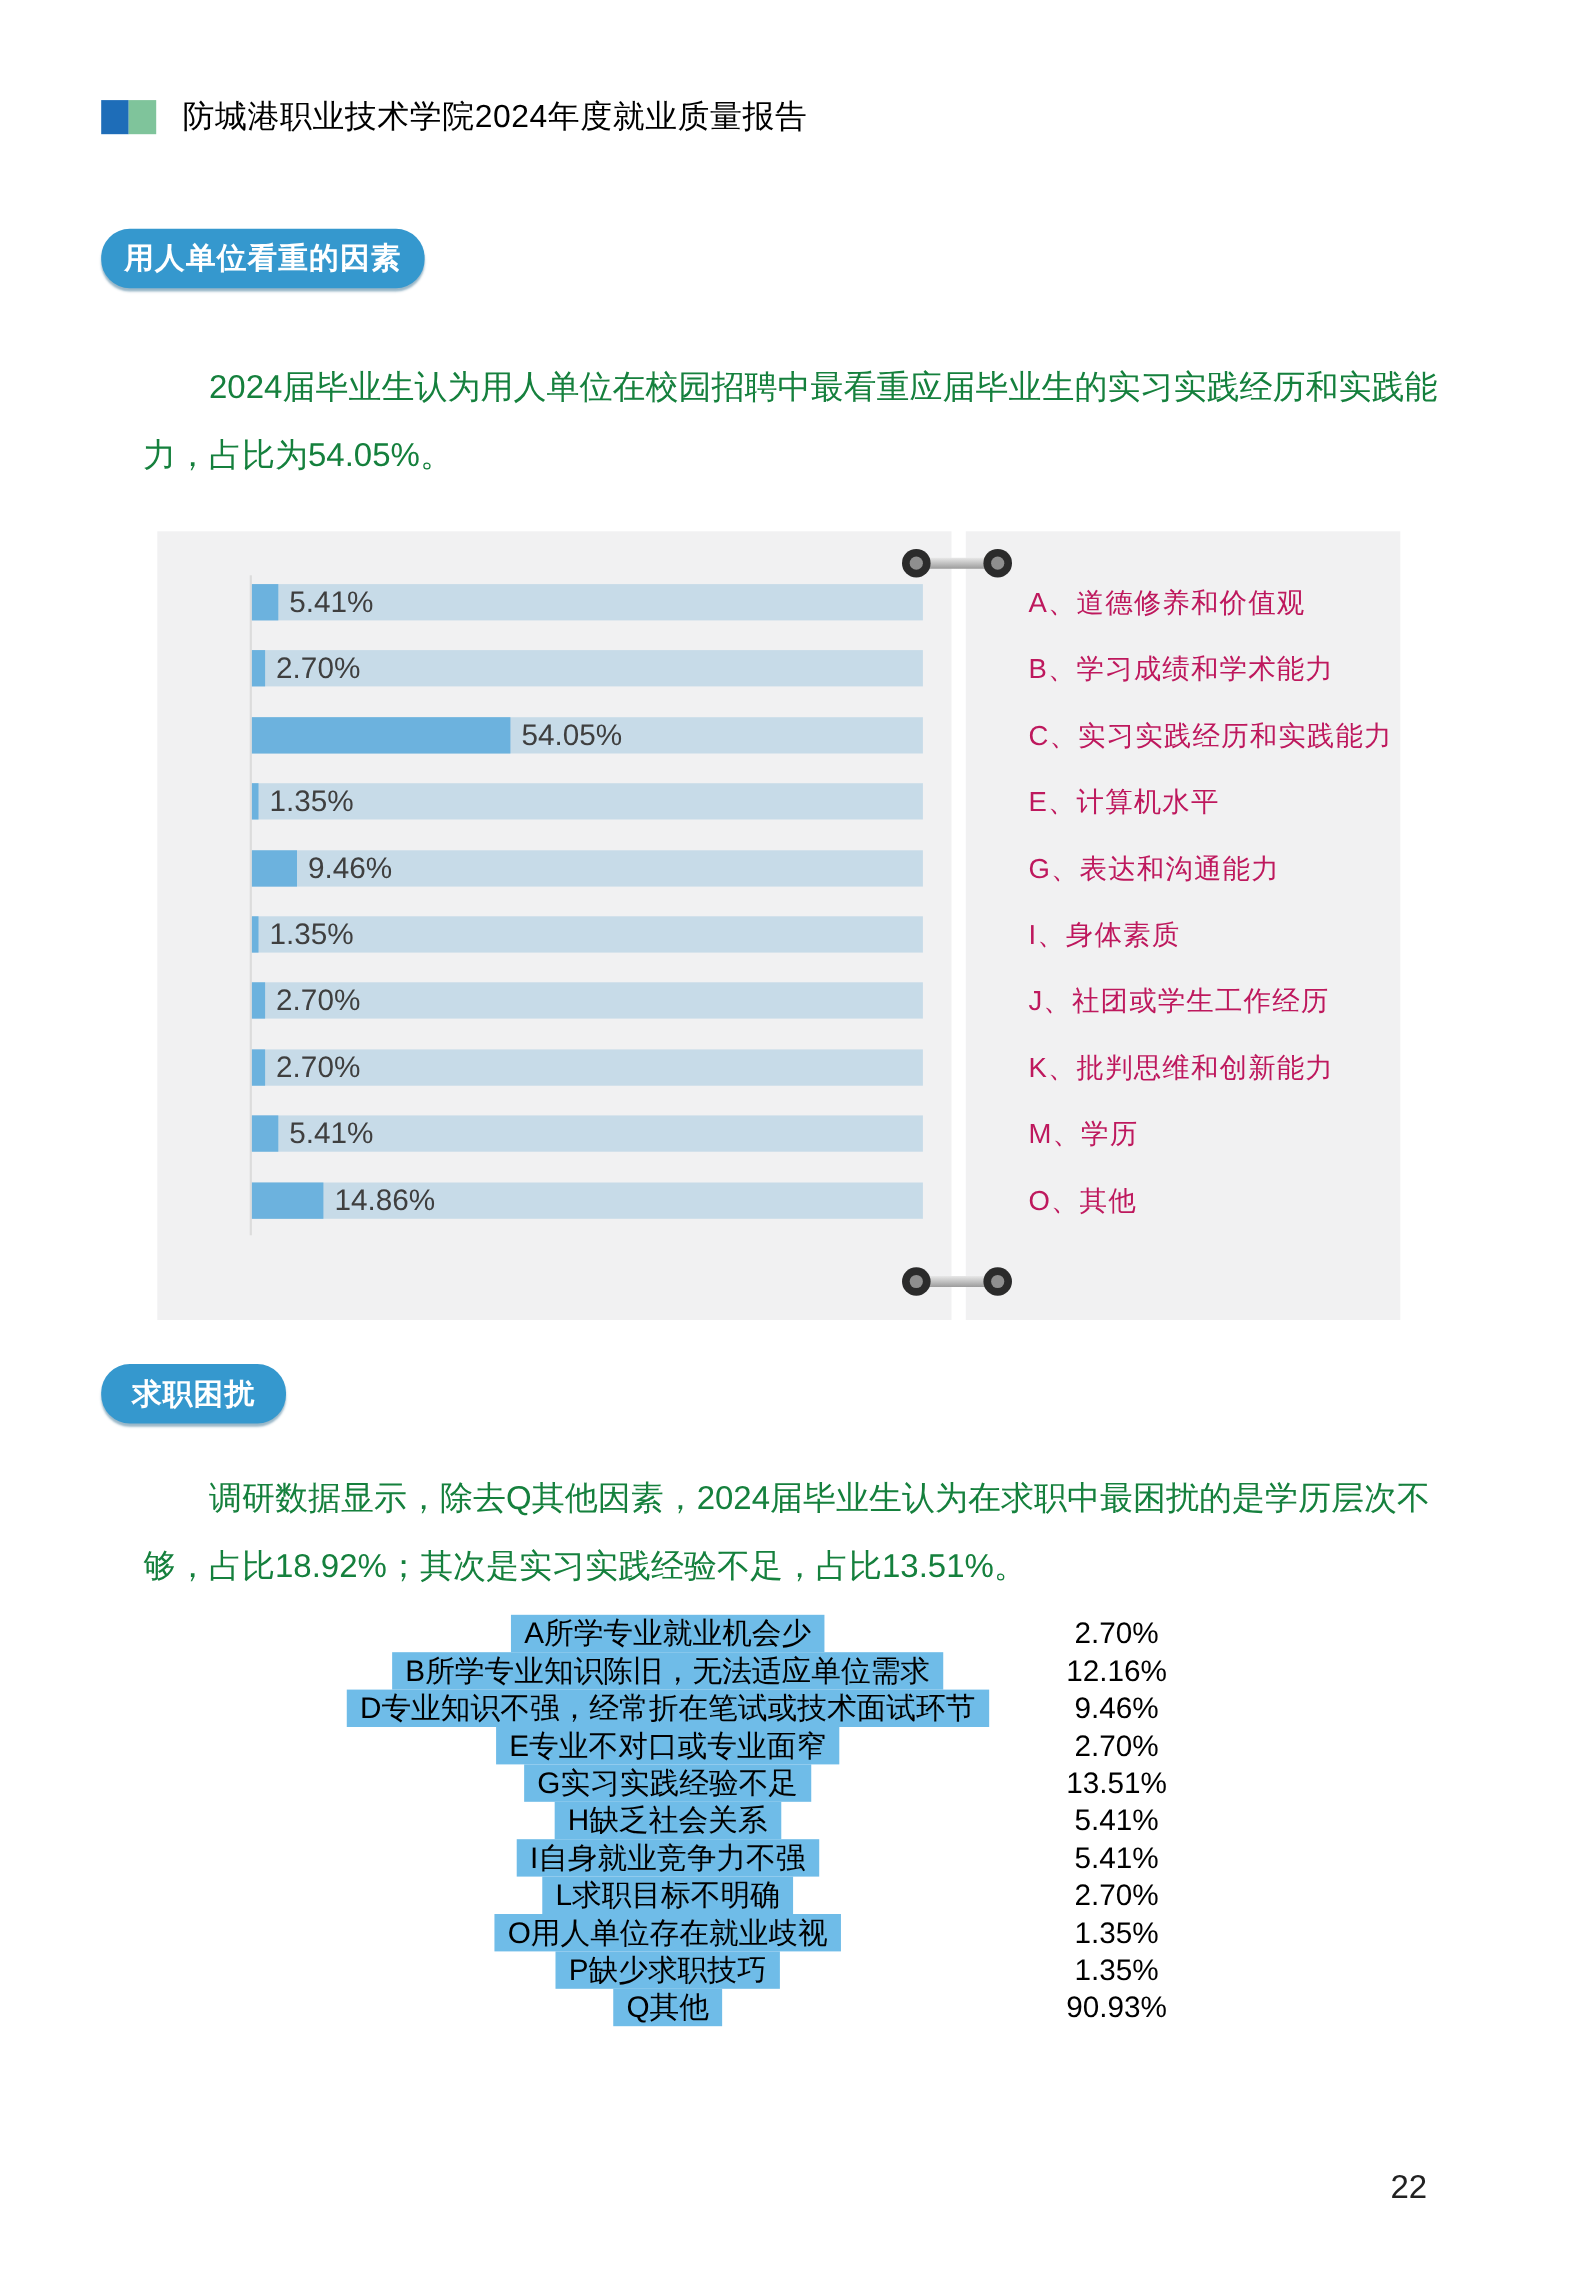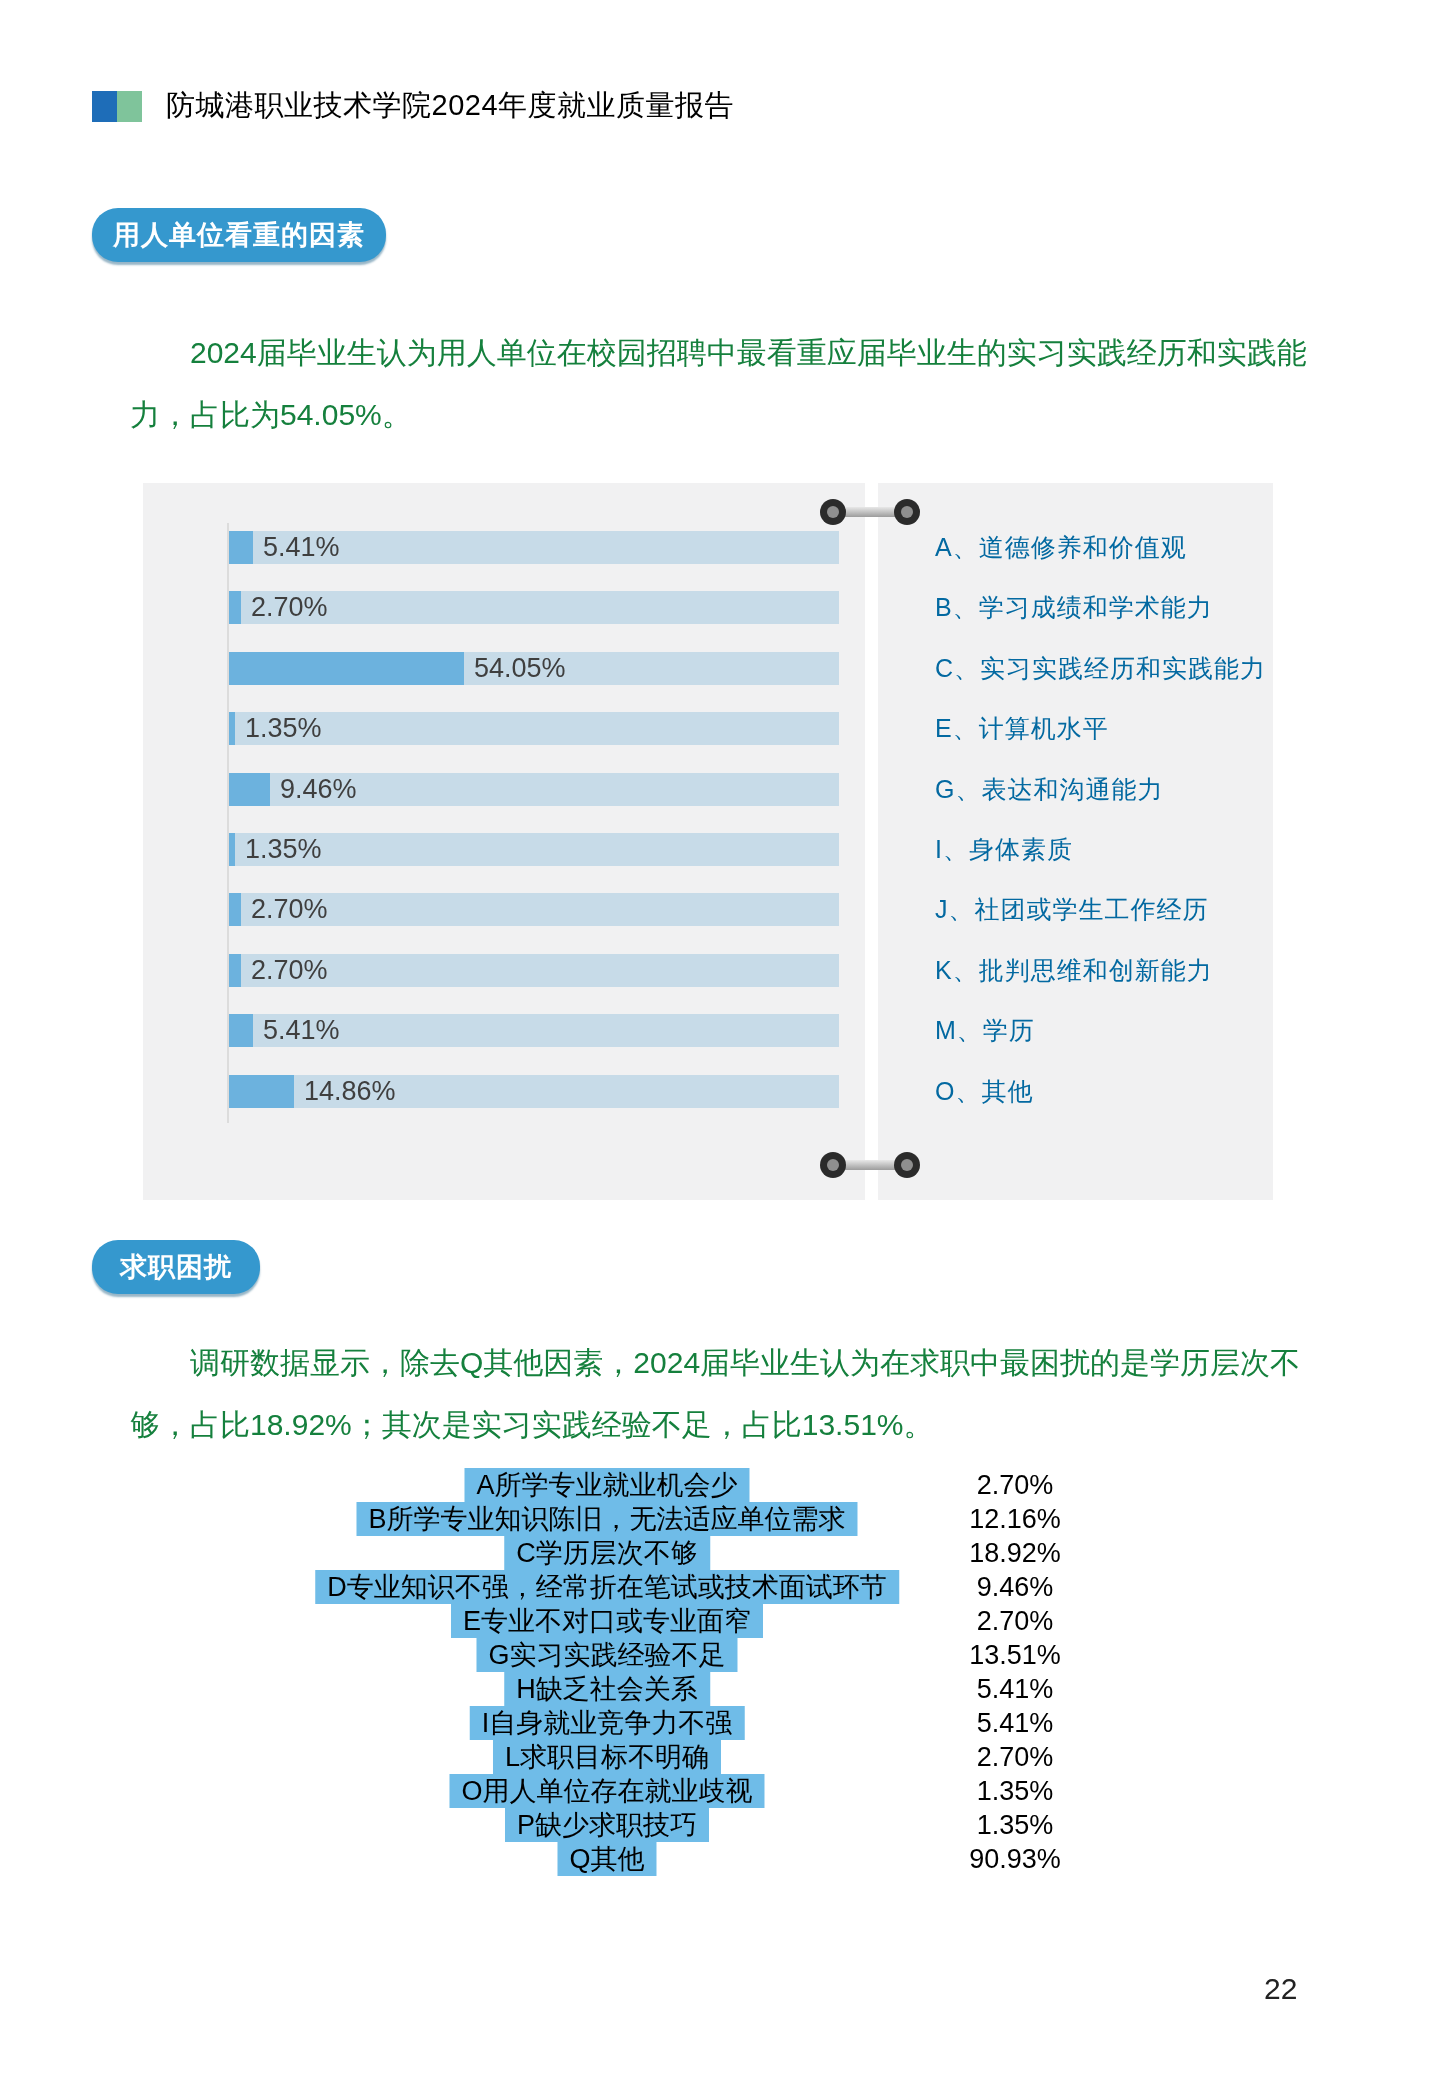--- a/index.html
+++ b/index.html
@@ -30,21 +30,21 @@
   
   .panel{position:absolute;background:#F1F1F2;top:483px;height:717px;}
   #panel-left{left:143px;width:722px;}
   #panel-right{left:878px;width:395px;}
   .axis{position:absolute;left:84px;top:40px;width:2px;height:600px;background:#DCDCDC;}
   .bar-row{position:absolute;left:86px;width:610px;height:33px;}
   .bar-track{width:610px;height:33px;background:#C7DBE8;display:flex;align-items:center;}
   .bar-fill{height:33px;background:#6CB2DE;flex:0 0 auto;}
   .bar-val{margin-left:10px;font-size:27px;color:#3F3F3F;white-space:nowrap;}
   .cat-row{position:absolute;left:57px;height:33px;display:flex;align-items:center;}
-  .cat-label{font-size:25px;color:#0369a1;white-space:nowrap;letter-spacing:1px;}
+  .cat-label{font-size:25px;color:#be185d;white-space:nowrap;letter-spacing:1px;}
   
   .ring{position:absolute;width:100px;height:30px;}
   #ring-top{left:820px;top:497px;}
   #ring-bottom{left:820px;top:1150px;}
   .ring-rod{position:absolute;left:10px;right:10px;top:10px;height:10px;border-radius:5px;
     background:linear-gradient(#e8e8e8,#9c9c9c);}
   .ring-circle{position:absolute;top:2px;width:26px;height:26px;border-radius:50%;
     background:#2b2b2b;box-sizing:border-box;}
   .ring-circle::after{content:"";position:absolute;left:7px;top:7px;width:12px;height:12px;
     border-radius:50%;background:#8f8f8f;}
@@ -197,24 +197,20 @@
     <div class="t-row">
       <span class="t-label">A所学专业就业机会少</span>
       <span class="t-val">2.70%</span>
     </div>
 
     <div class="t-row">
       <span class="t-label">B所学专业知识陈旧，无法适应单位需求</span>
       <span class="t-val">12.16%</span>
     </div>
 
-    <div class="t-row">
-      <span class="t-label">C学历层次不够</span>
-      <span class="t-val">18.92%</span>
-    </div>
 
     <div class="t-row">
       <span class="t-label">D专业知识不强，经常折在笔试或技术面试环节</span>
       <span class="t-val">9.46%</span>
     </div>
 
     <div class="t-row">
       <span class="t-label">E专业不对口或专业面窄</span>
       <span class="t-val">2.70%</span>
     </div>

